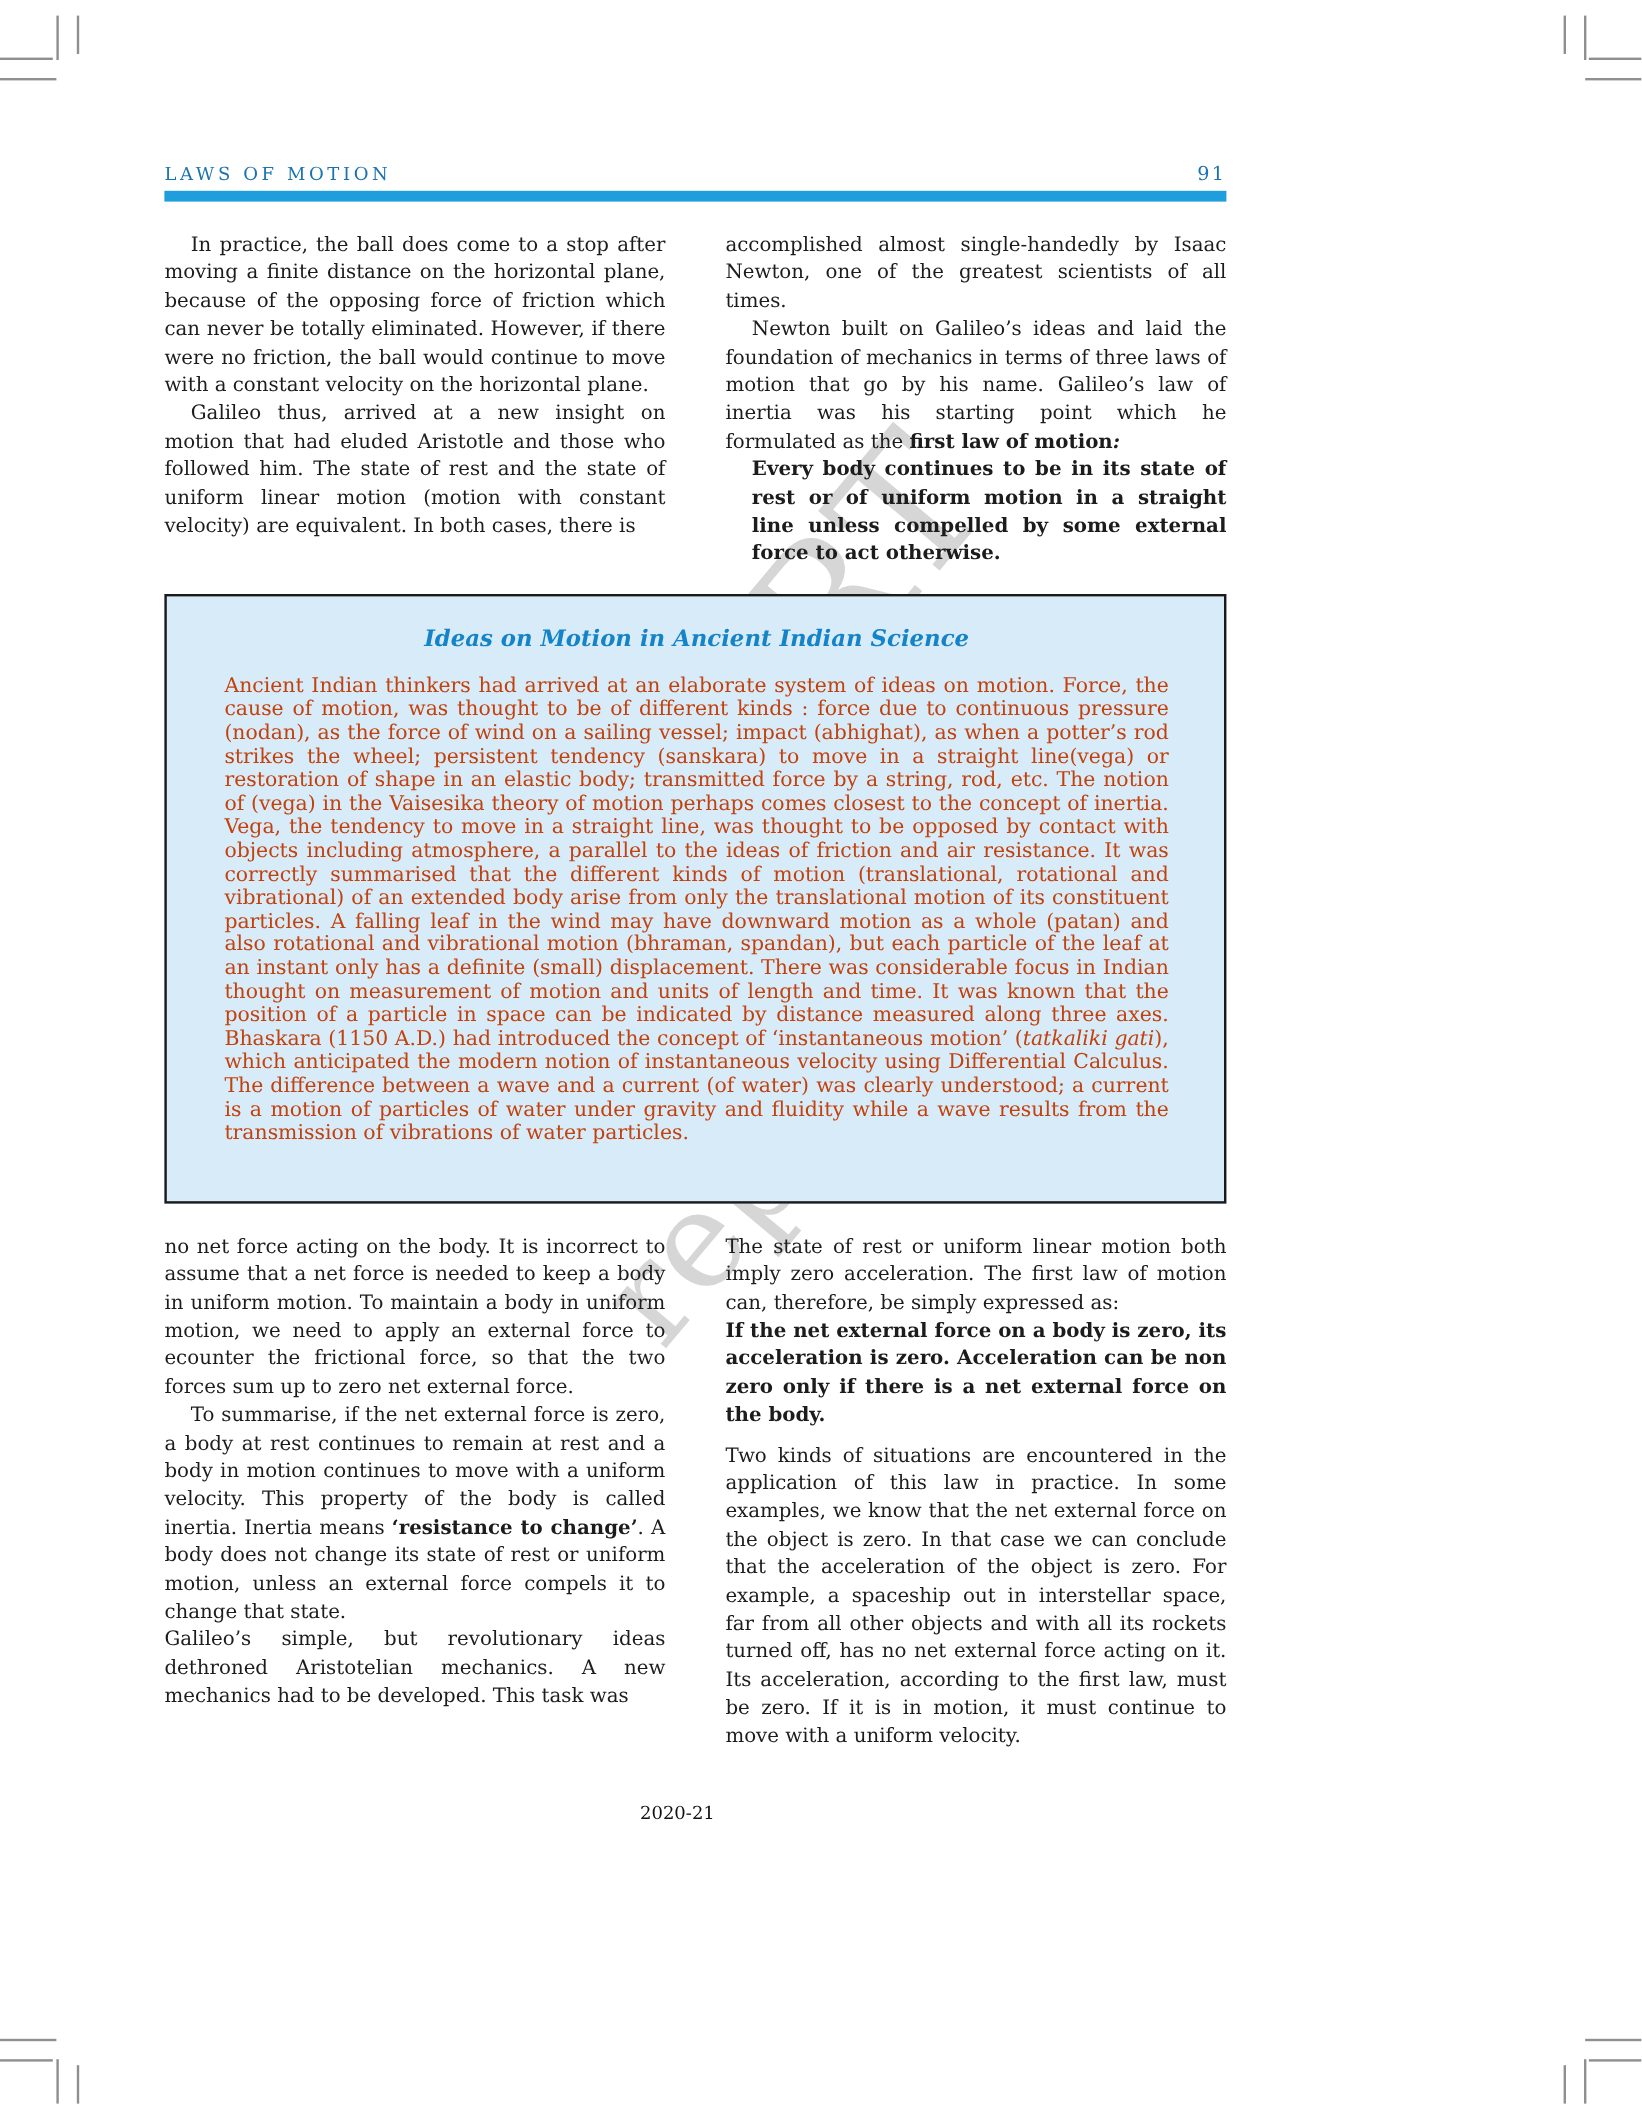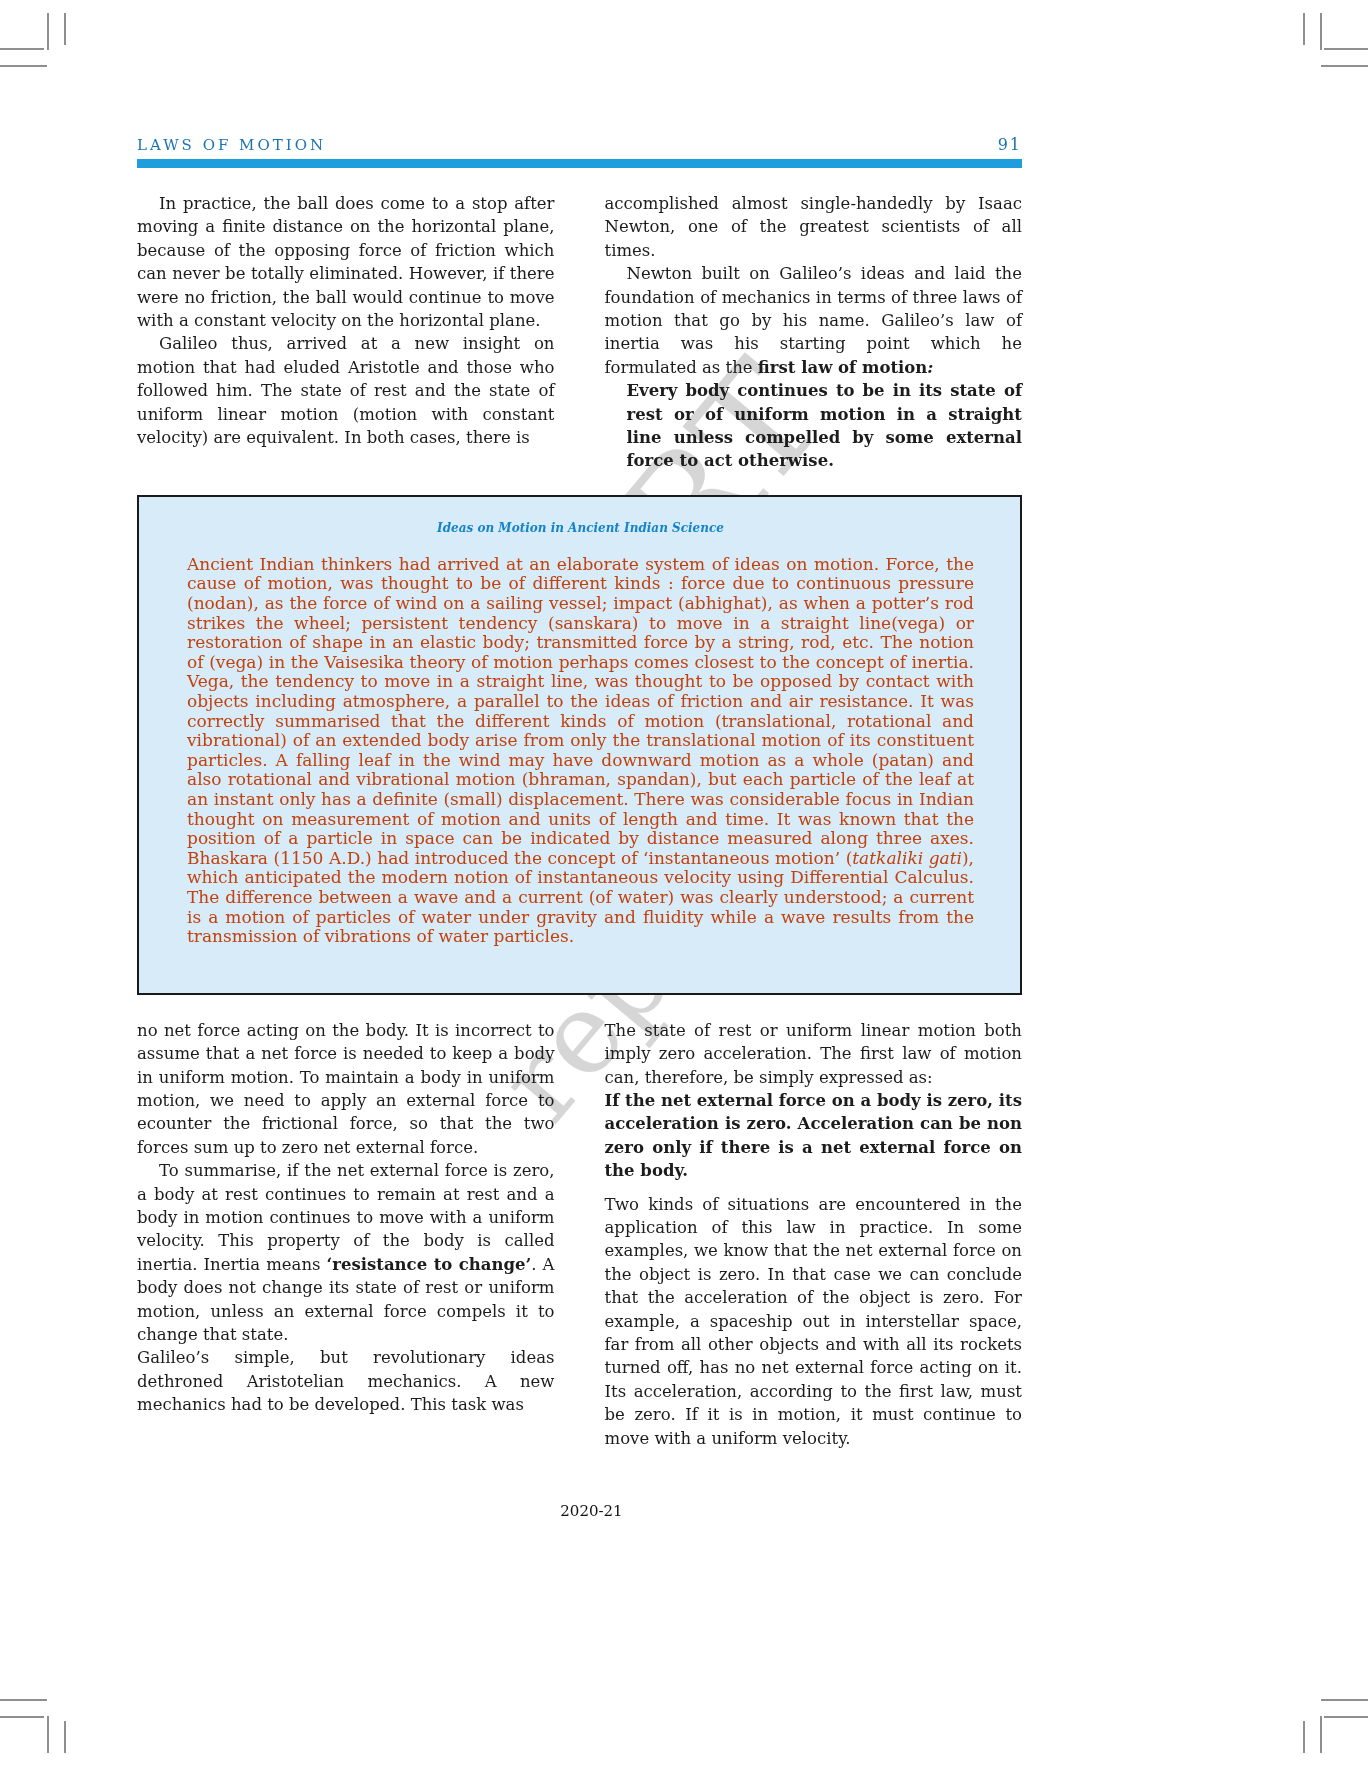--- a/index.html
+++ b/index.html
@@ -36,36 +36,36 @@
   .info-box {
     margin-top: 22px;
     background: #d7ebf8;
     border: 2px solid #1a1a1a;
     padding: 24px 30px 30px 32px;
     box-sizing: border-box;
   }
   .info-box .box-title {
     text-align: center; color: #1583c8;
     font-weight: bold; font-style: italic;
-    font-size: 12px; margin: 0 0 20px 0;
+    font-size: 19px; margin: 0 0 20px 0;
   }
   .info-box .box-body {
     color: #c2410c; font-size: 17px; line-height: 19.6px;
     text-align: justify; margin: 16px;
   }
 
   .section-heading {
     margin: 16px 0 14px 0;
     font-size: 19px; font-weight: bold; letter-spacing: 0.3px;
   }
   .section-heading .num { color: #111111; margin-right: 9px; }
   .section-heading .ttl { color: #1e90dd; }
 
   .footer {
-    position: absolute; left: 149px; top: 1502px; width: 885px;
+    position: absolute; left: 122px; top: 1502px; width: 885px;
     text-align: center; font-size: 15px; color: #111111;
   }
 
   .watermark {
     position: absolute; left: 60px; top: 560px; width: 1150px;
     transform: rotate(-50deg); transform-origin: 50% 50%;
     text-align: center;
     color: rgba(120,120,120,0.30);
     pointer-events: none; user-select: none;
     line-height: 1.05;

